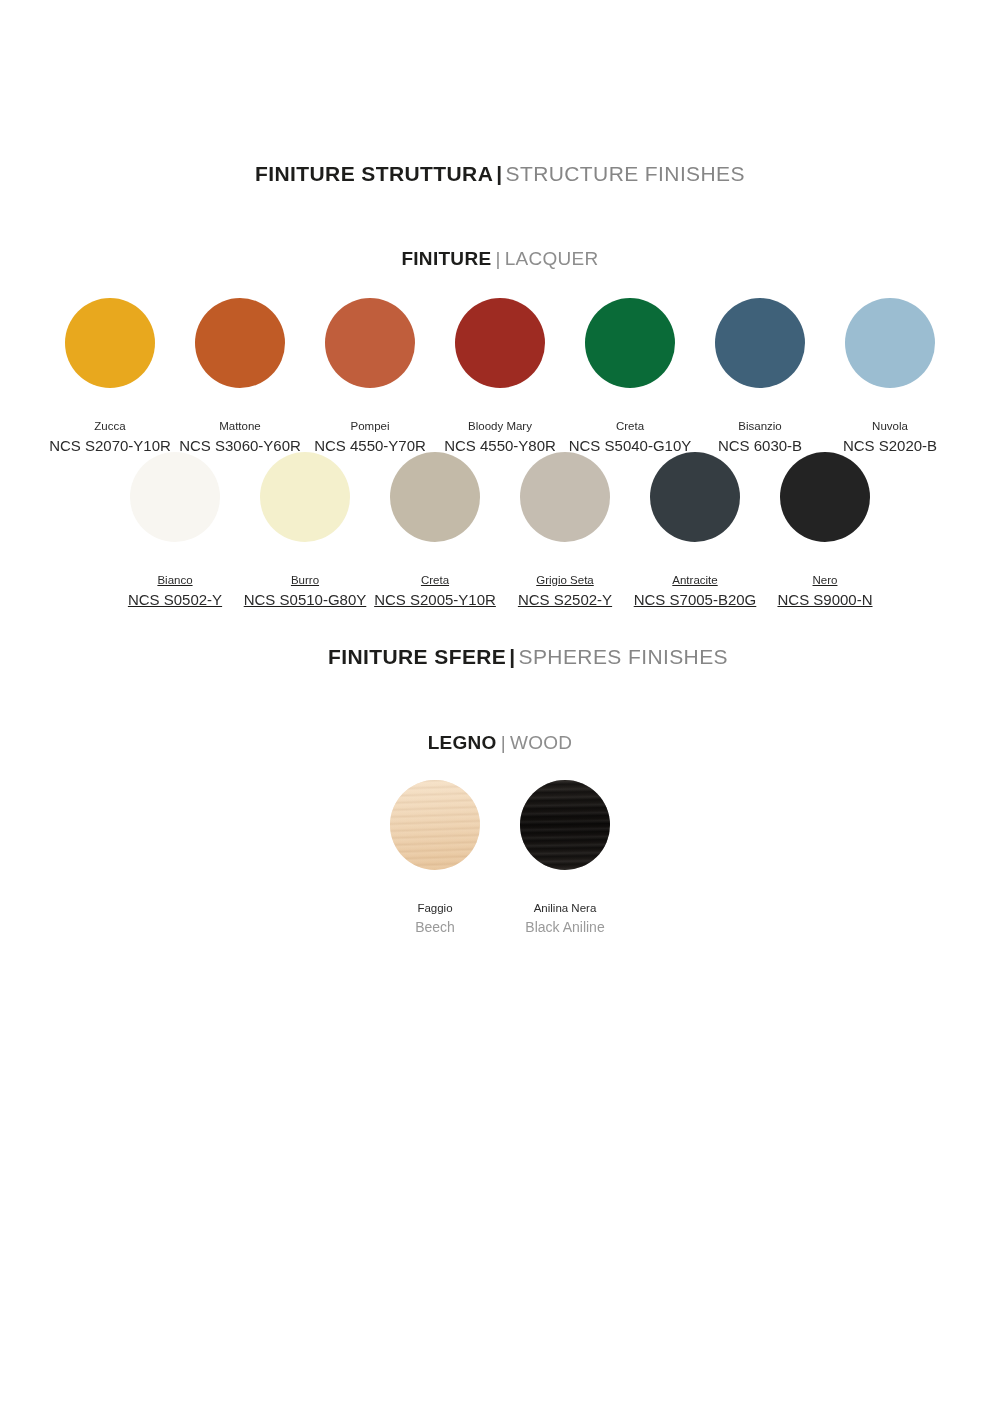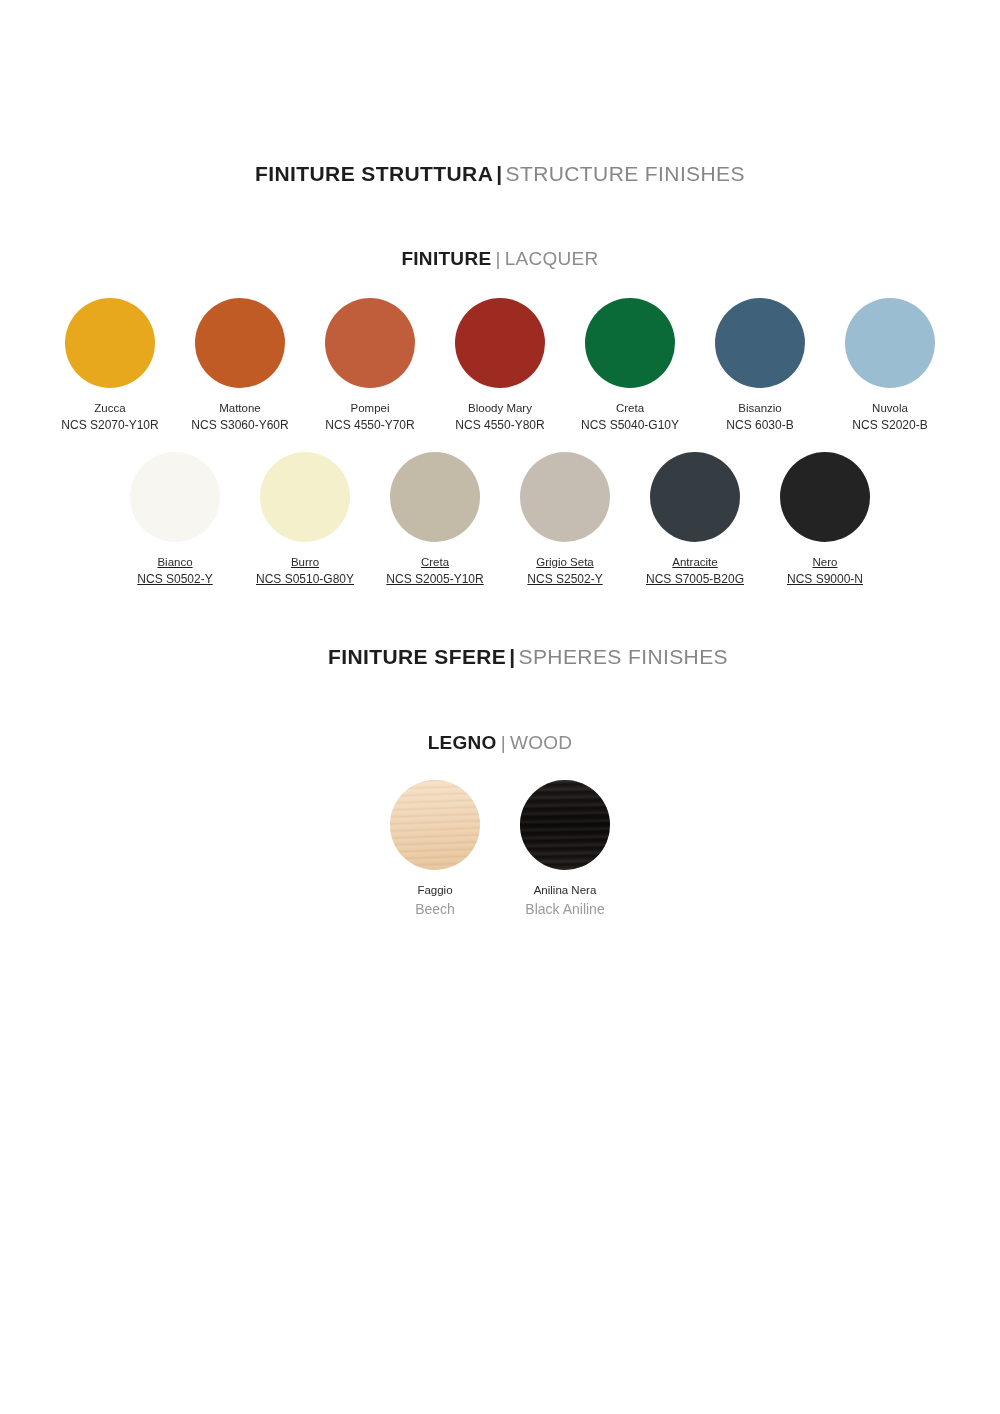--- a/index.html
+++ b/index.html
@@ -82,31 +82,31 @@
     position: relative;
   }
   .dot {
     width: 90px;
     height: 90px;
     border-radius: 50%;
     position: relative;
     overflow: hidden;
   }
   .labels {
-    margin-top: 12px;
+    margin-top: 30px;
     text-align: center;
     line-height: 1.45;
   }
   .lbl-name {
     font-size: 11.5px;
     color: #2b2b2b;
     white-space: nowrap;
   }
   .lbl-code {
-    font-size: 12px;
+    font-size: 15px;
     color: #2b2b2b;
     white-space: nowrap;
   }
   .lbl-en {
     font-size: 14px;
     color: #9a9a9a;
     white-space: nowrap;
   }
 
   

